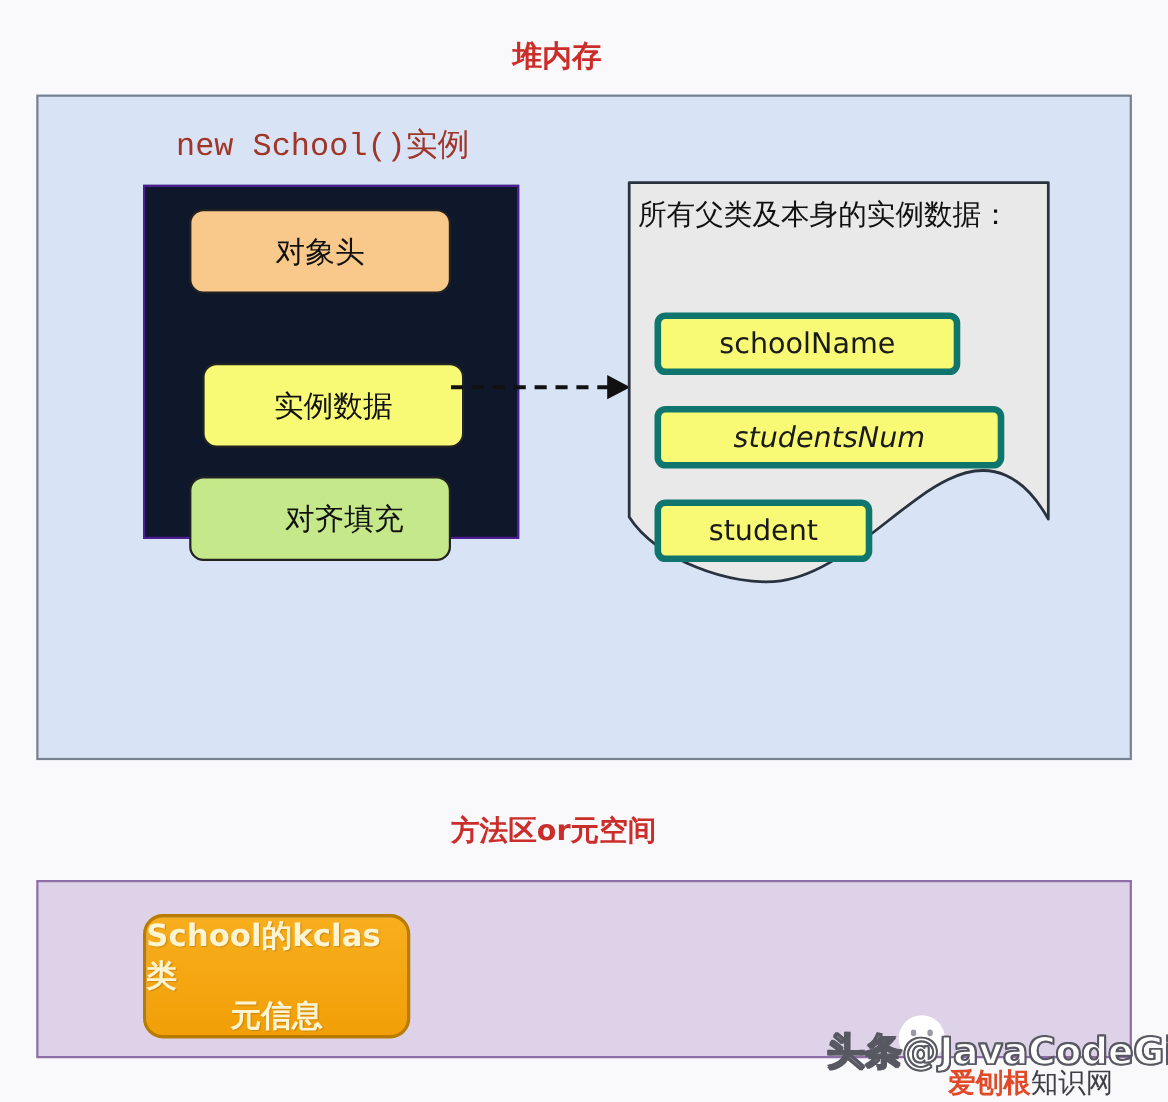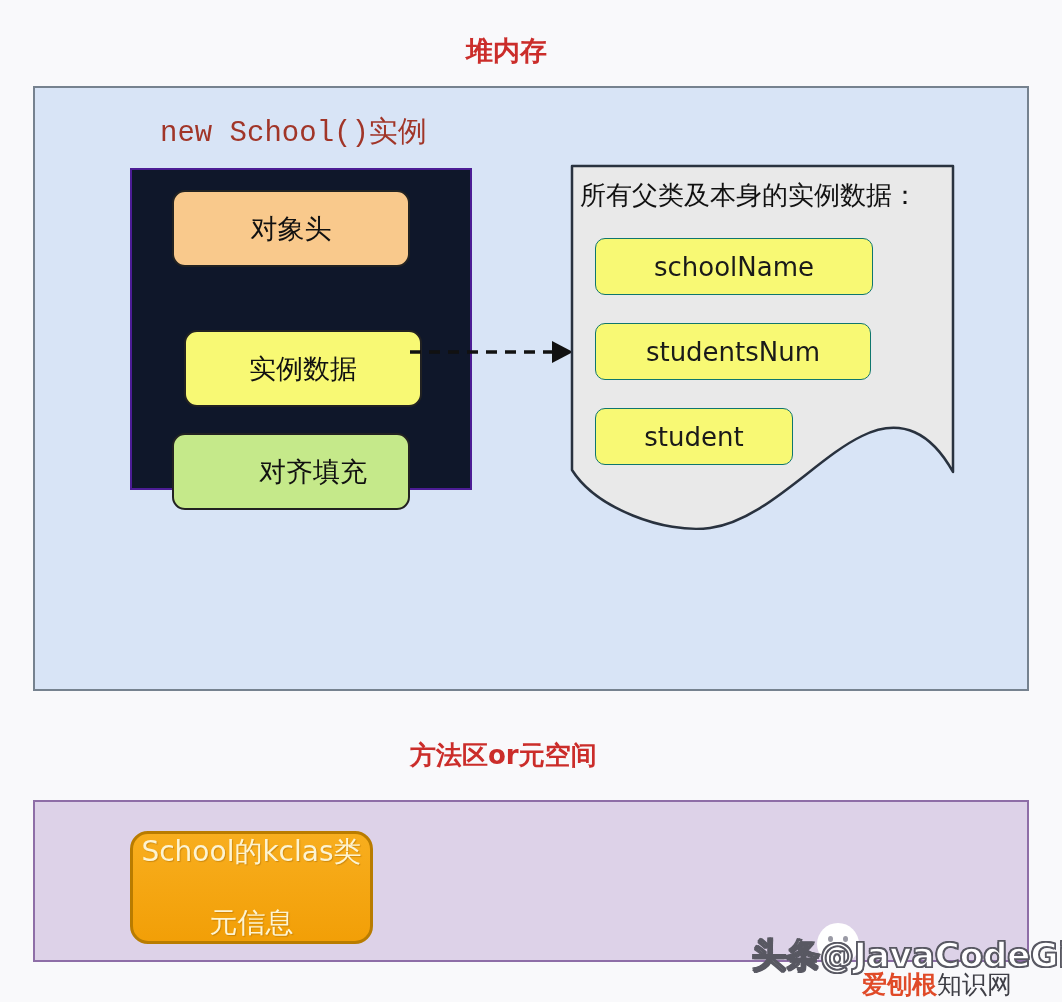--- a/index.html
+++ b/index.html
@@ -58,48 +58,49 @@
     left: 545px; top: 90px;
     font-size: 26px;
     color: #111;
     white-space: nowrap;
     letter-spacing: 0px;
   }
   .field-box {
     position: absolute;
     height: 57px;
     background: #f8f974;
-    border: 1px solid #0f766e;
+    border: 6px solid #0f766e;
     border-radius: 10px;
     display: flex; align-items: center; justify-content: center;
     font-size: 26px;
     color: #1a1a1a;
     white-space: nowrap;
+    margin-top: 46px;
   }
   .field-0 { left: 560px; top: 150px; width: 278px; }
-  .field-1 { left: 560px; top: 235px; width: 276px; }
+  .field-1 { left: 560px; top: 235px; width: 318px; font-style: italic; }
   .field-2 { left: 560px; top: 320px; width: 198px; }
 
   
   .method-title-pos { left: 410px; top: 738px; font-size: 26px; }
   .method-box {
     left: 33px; top: 800px; width: 996px; height: 162px;
     background: #ddd2e8;
     border: 2px solid #8e6ea7;
   }
   .kclass-box {
     left: 95px; top: 29px; width: 243px; height: 113px;
     background: linear-gradient(180deg, #f8ae1e 0%, #f29f07 100%);
     border: 3px solid #b97c00;
     border-radius: 18px;
     display: flex; flex-direction: column;
-    align-items: center; justify-content: space-between;
+    align-items: center; justify-content: center;
     color: #fdf4d2;
     font-size: 28px;
-    font-weight: normal;
+    font-weight: bold;
     line-height: 1.3;
     text-shadow: 1px 1px 1px rgba(160,100,0,0.45);
   }
 
   
   .smiley {
     left: 817px; top: 923px; width: 42px; height: 42px;
     background: #fff;
     border-radius: 50%;
   }

